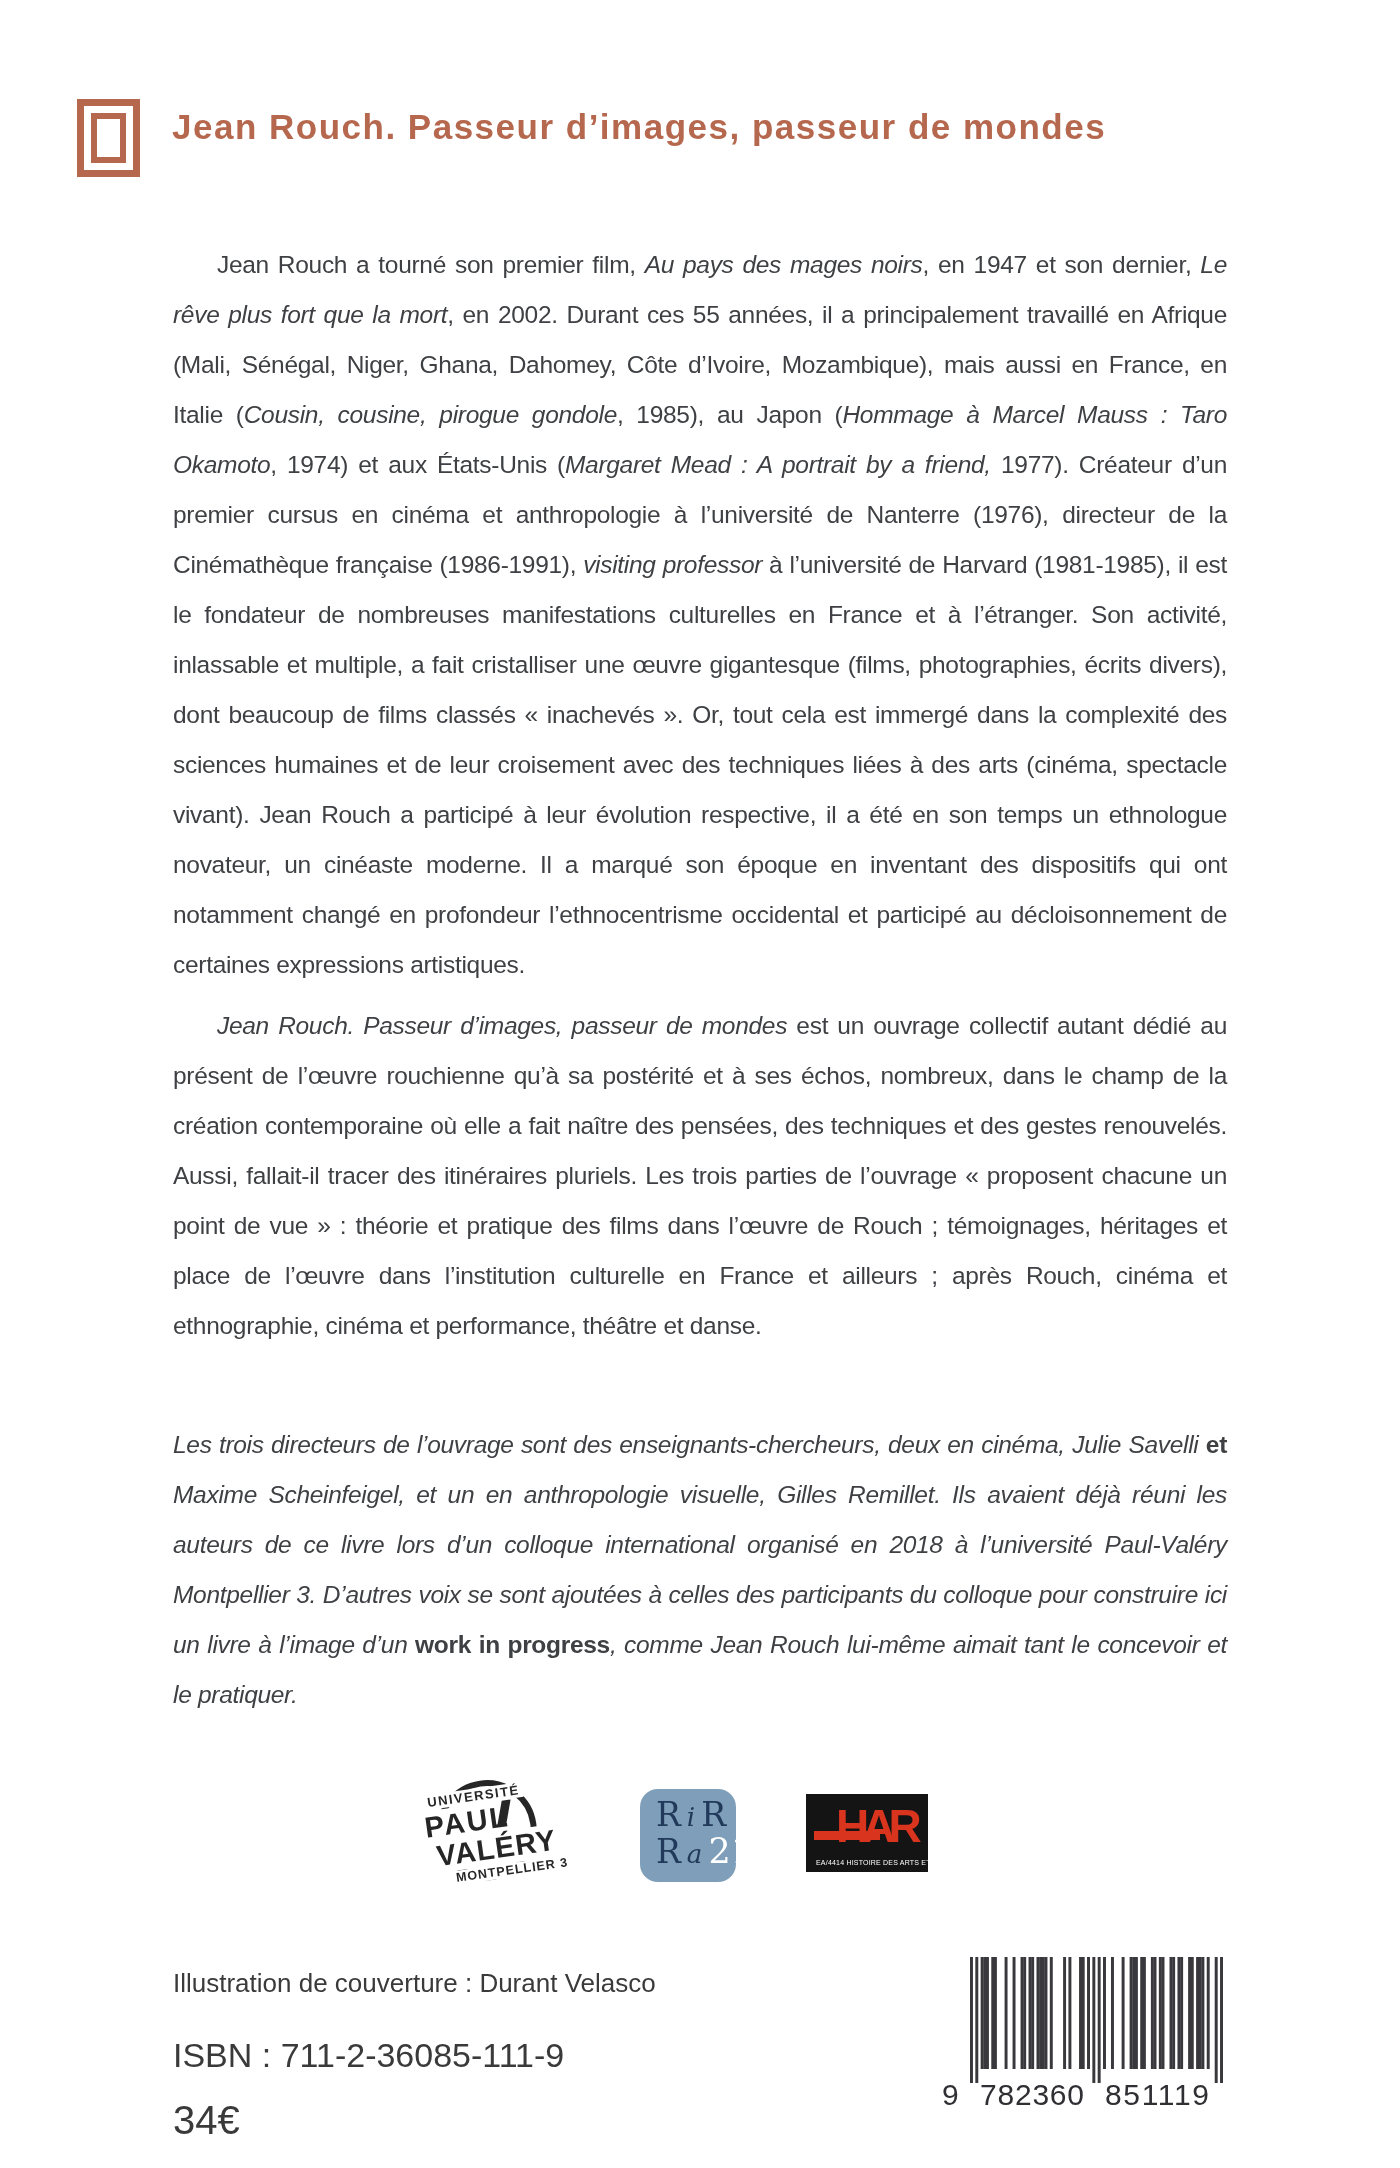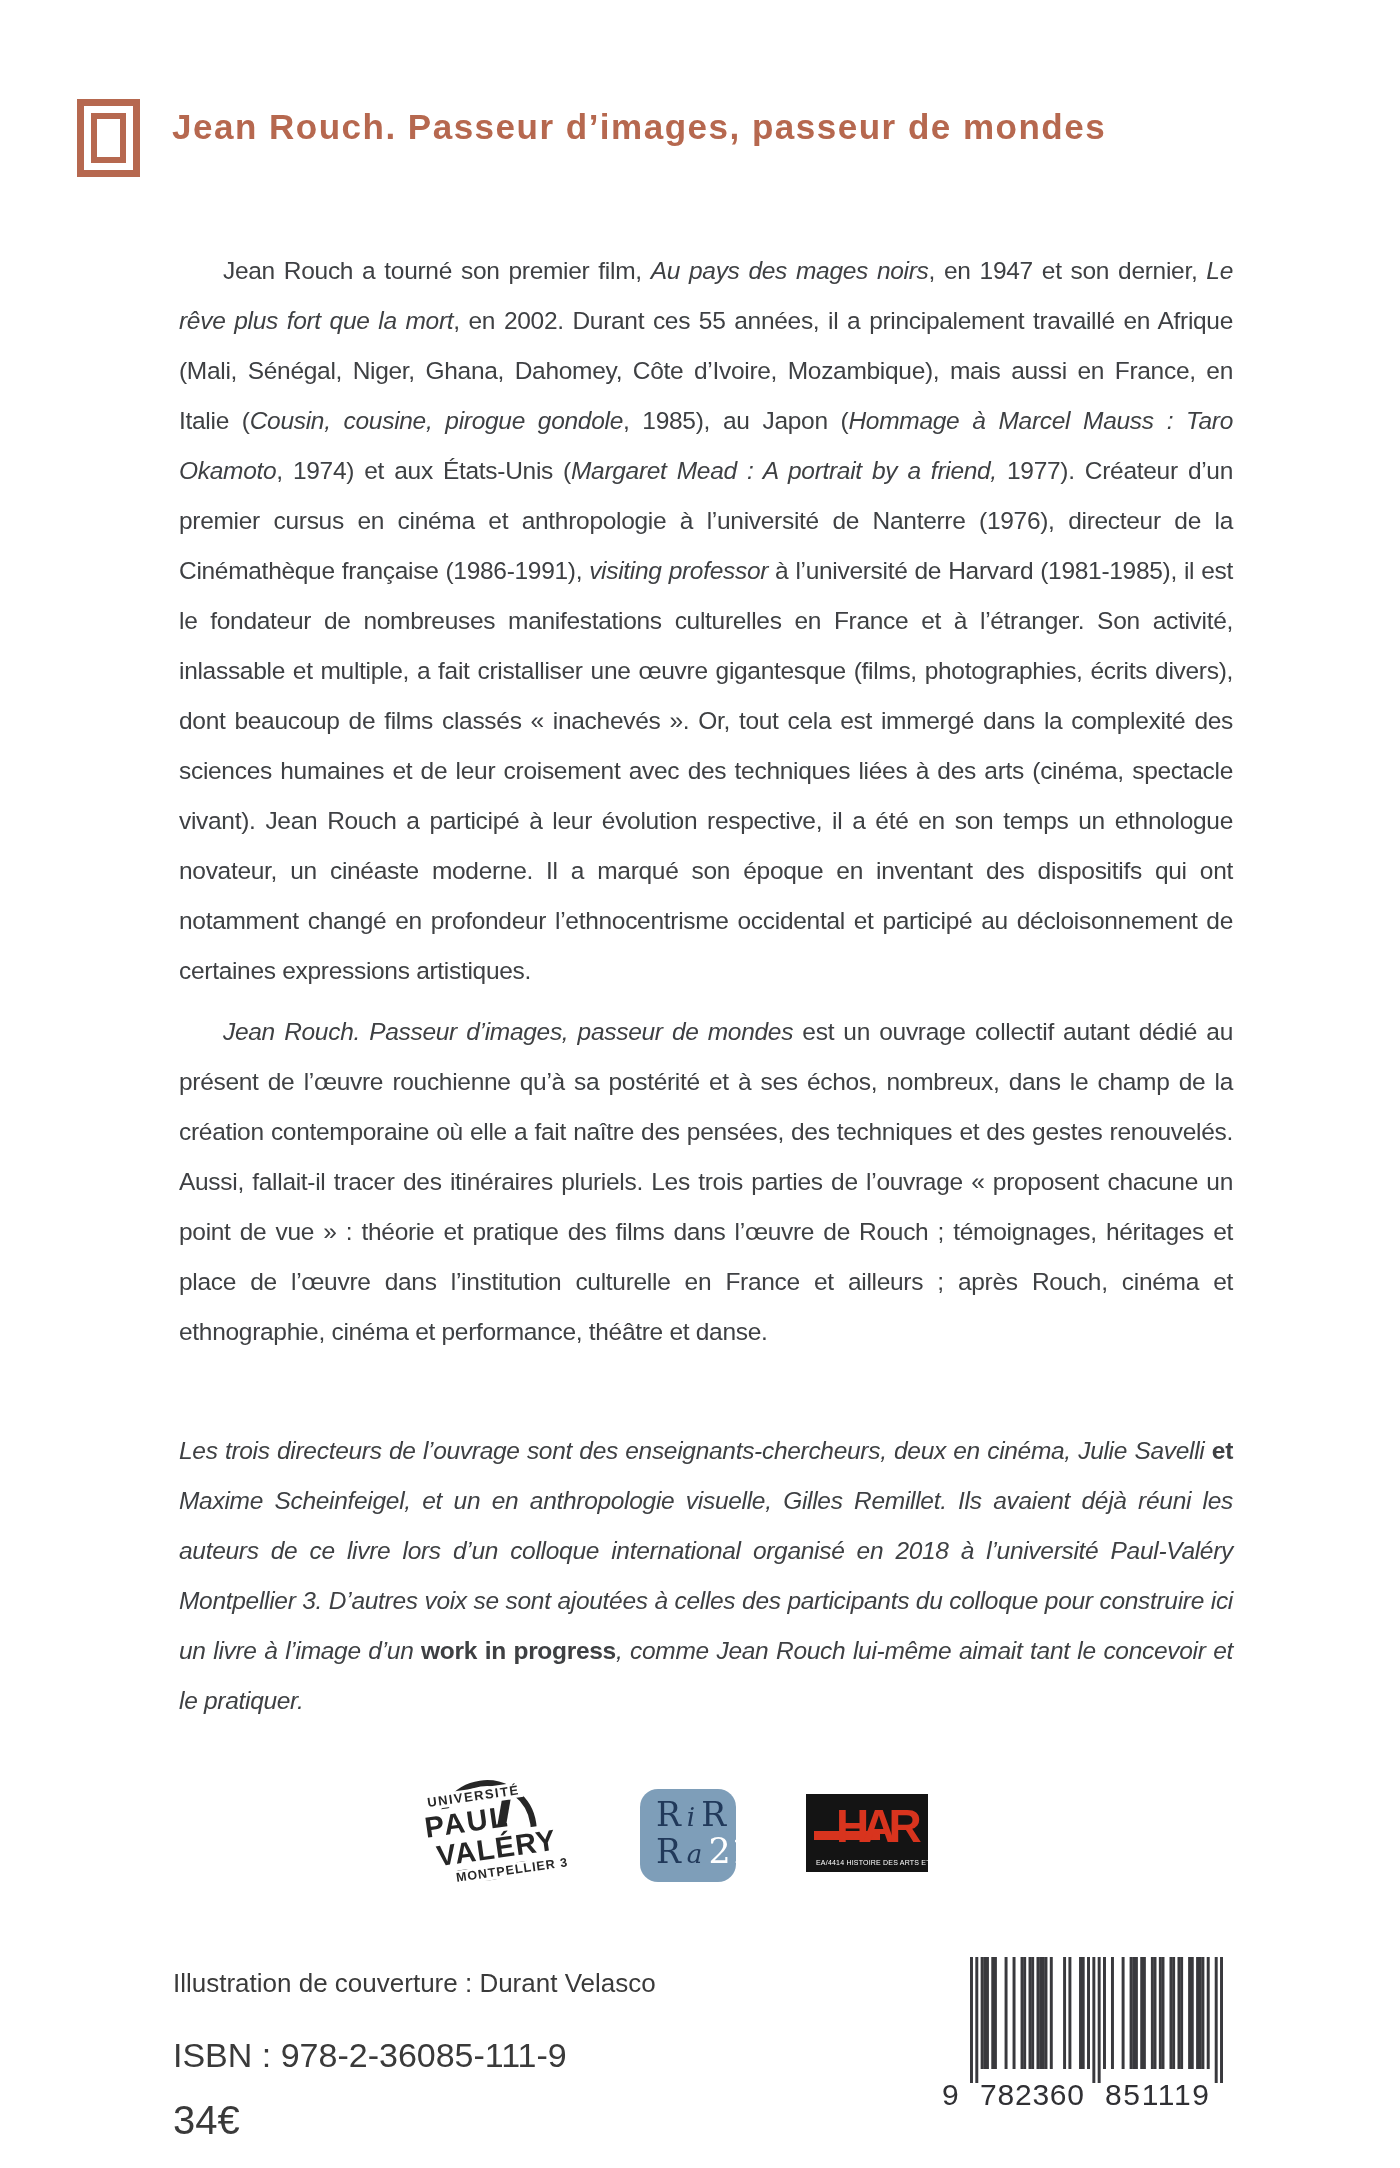--- a/index.html
+++ b/index.html
@@ -14,21 +14,21 @@
   }
   .brand-logo .inner{
     box-sizing:border-box;width:100%;height:100%;border:6px solid #b6684f;background:#fff;
   }
   .book-title{
     position:absolute;left:172px;top:107px;margin:0;
     font-size:35px;font-weight:bold;letter-spacing:1.5px;color:#b6684f;white-space:nowrap;
   }
   
   .body-par{
-    position:absolute;left:173px;width:1054px;margin:6px;
+    position:absolute;left:173px;width:1054px;margin:0;
     font-size:24.5px;line-height:50px;letter-spacing:-0.3px;
     color:#3e4043;text-align:justify;
   }
   .p1{top:240px;text-indent:44px;}
   .p2{top:1001px;text-indent:44px;}
   .bio{top:1420px;font-style:italic;}
   .seg-i{font-style:italic;}
   .seg-b{font-weight:normal;}
   .seg-r{font-style:normal;font-weight:bold;}
   
@@ -96,21 +96,21 @@
     </div>
   </div>
 
   <div class="har-logo">
     <div class="har-bar"></div>
     <p class="har-word">HAR</p>
     <span class="har-sub">EA/4414 HISTOIRE DES ARTS ET DES REPRÉSENTATIONS</span>
   </div>
 
   <p class="cover-credit">Illustration de couverture : Durant Velasco</p>
-  <p class="isbn-line">ISBN : 978-2-36085-111-9</p>
+  <p class="isbn-line">ISBN : 711-2-36085-111-9</p>
   <p class="price-line">34€</p>
   <div class="barcode" id="barcode"><svg width="290" height="158" xmlns="http://www.w3.org/2000/svg">
         <g fill="#39393d">
           <rect x="30.00" y="2" width="2.96" height="126"></rect>
           <rect x="35.32" y="2" width="2.96" height="126"></rect>
           <rect x="40.64" y="2" width="2.96" height="112"></rect>
           <rect x="43.30" y="2" width="2.96" height="112"></rect>
           <rect x="45.96" y="2" width="2.96" height="112"></rect>
           <rect x="51.28" y="2" width="2.96" height="112"></rect>
           <rect x="53.94" y="2" width="2.96" height="112"></rect>

